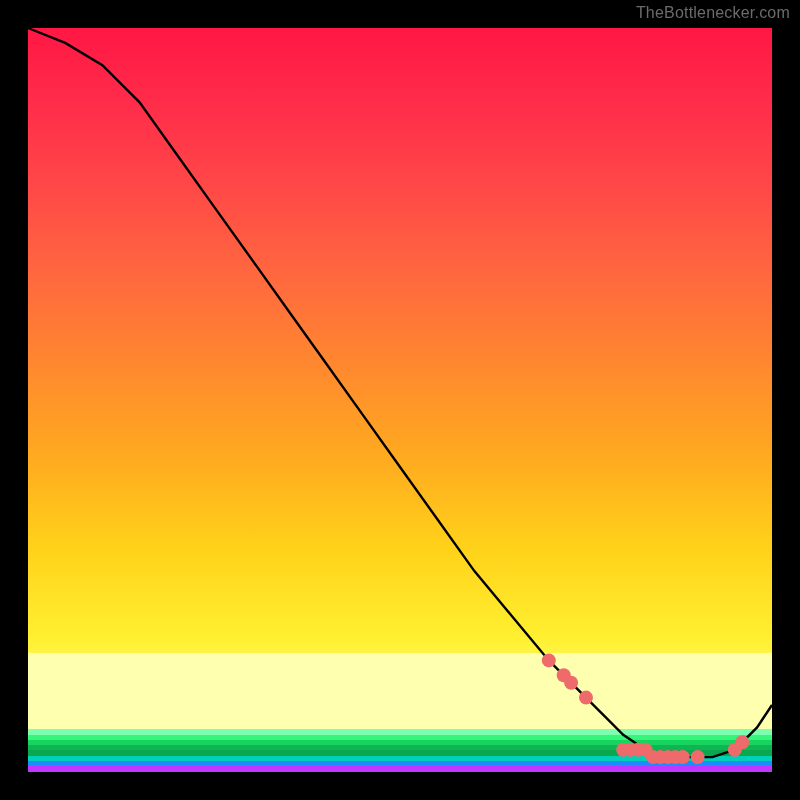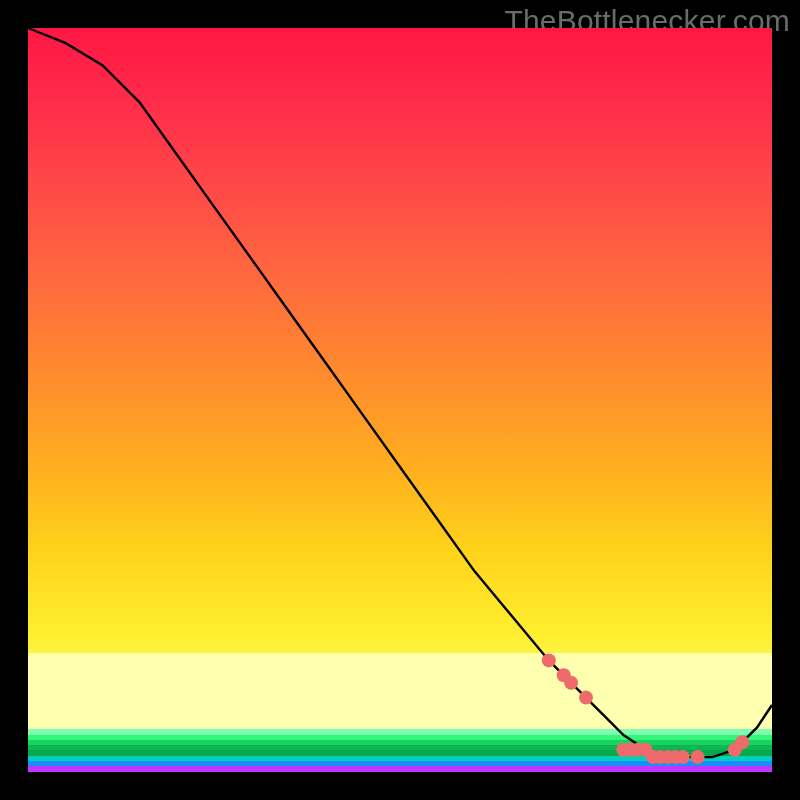--- a/index.html
+++ b/index.html
@@ -15,21 +15,21 @@
     position: relative;
     width: 800px;
     height: 800px;
     background: #000;
   }
   .attribution {
     position: absolute;
     top: 4px;
     right: 10px;
     color: #6b6b6b;
-    font-size: 30px;
+    font-size: 16px;
     font-weight: 400;
     letter-spacing: 0.2px;
   }
   .plot-region {
     position: absolute;
     left: 28px;
     top: 28px;
     width: 744px;
     height: 744px;
     

